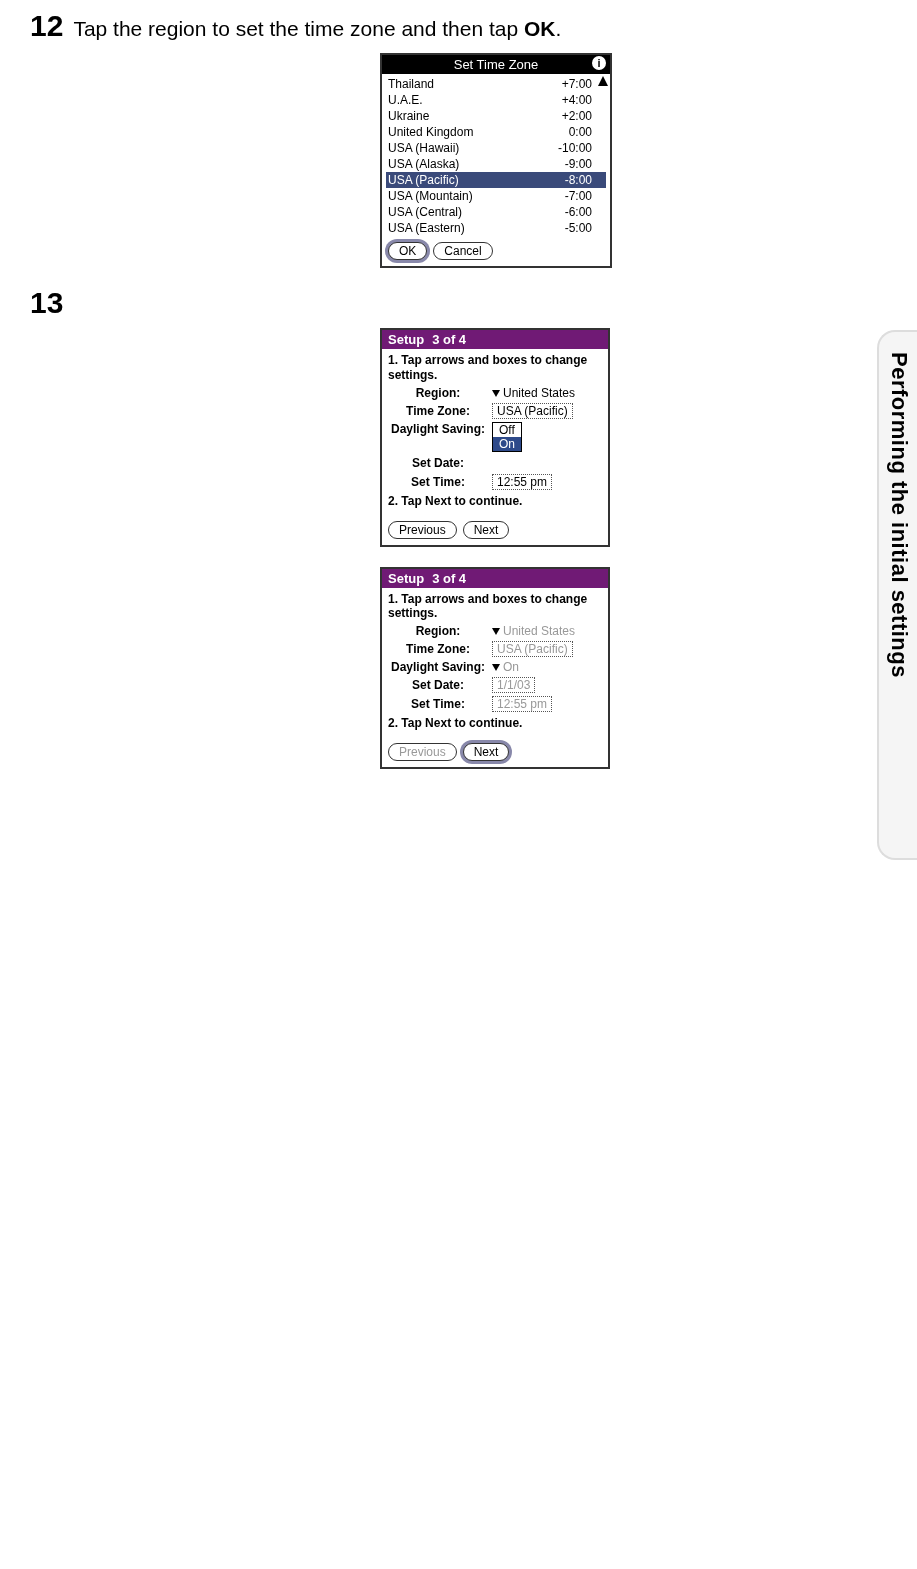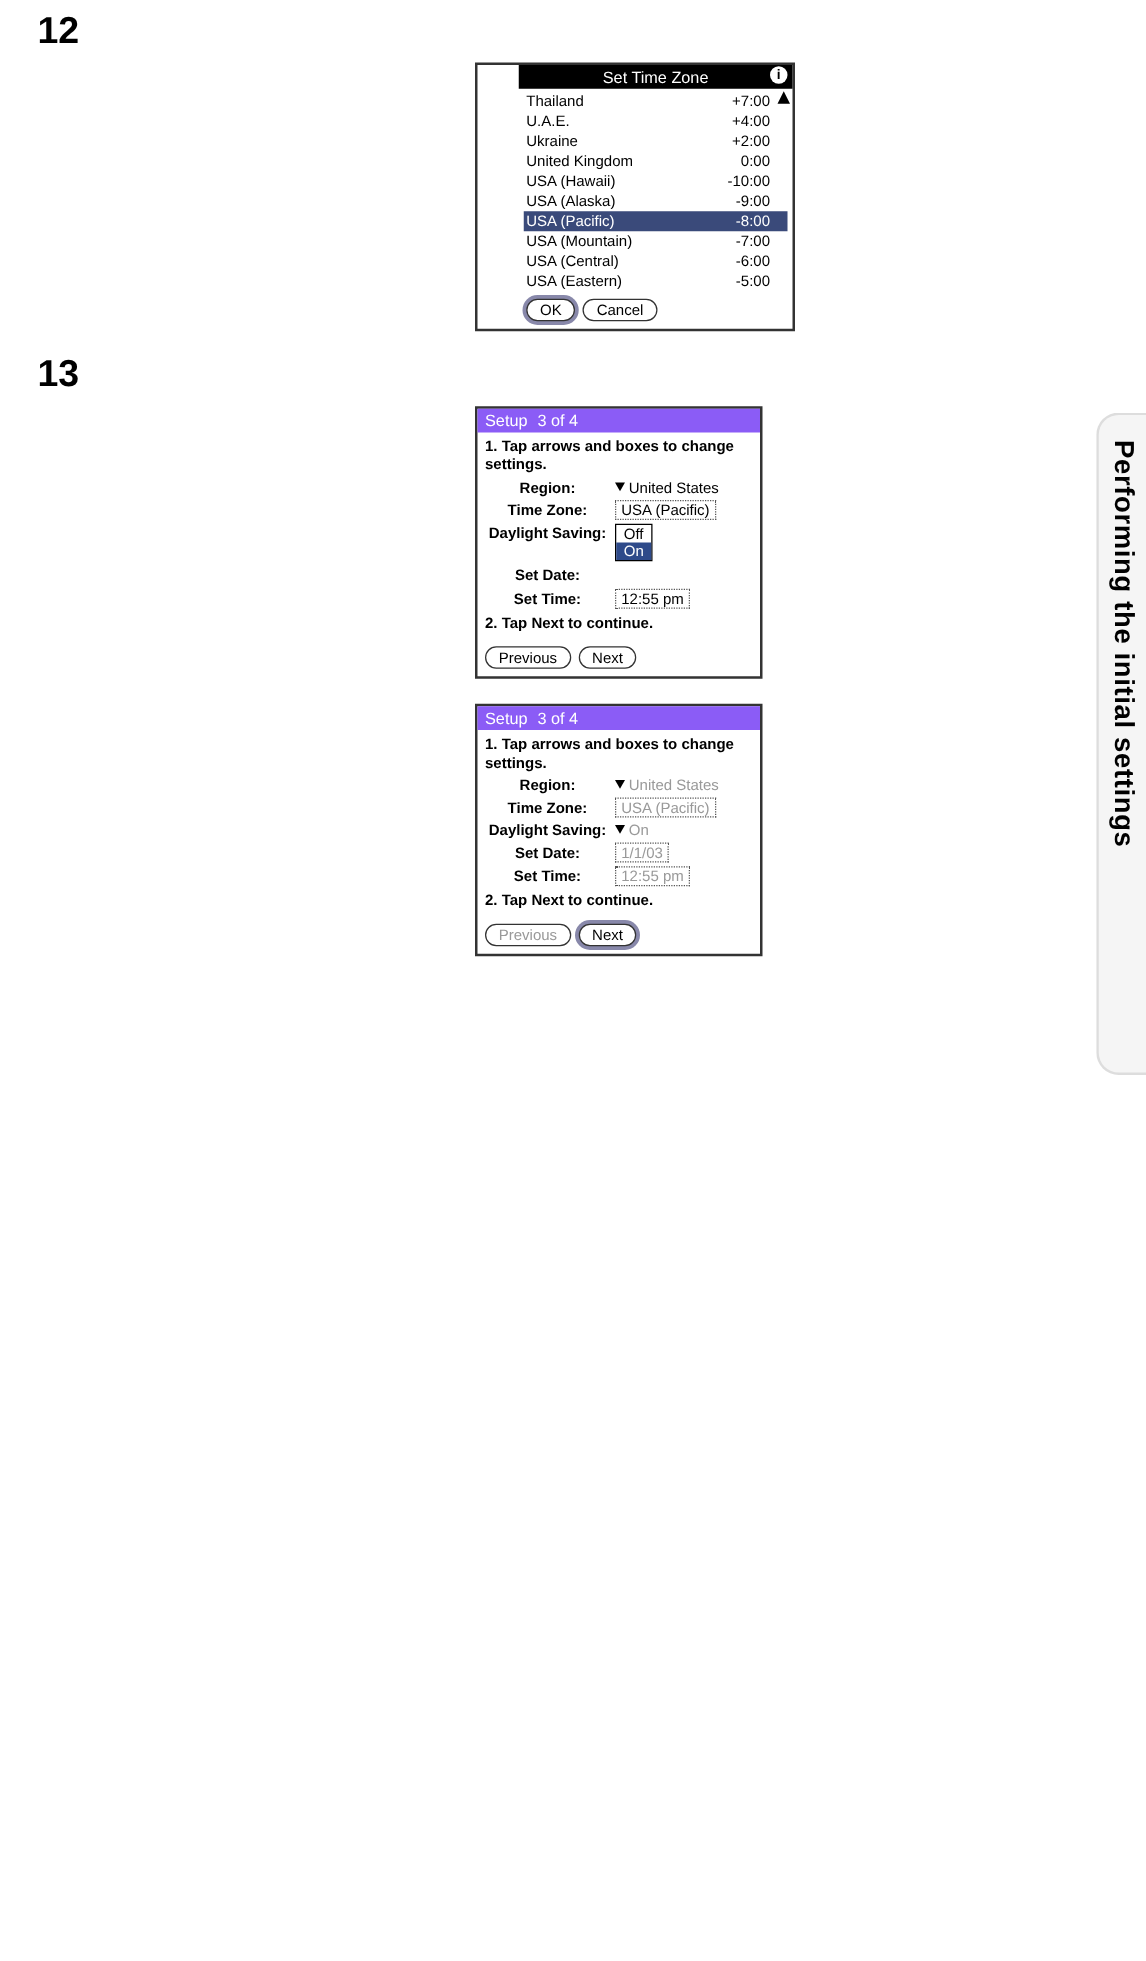--- a/index.html
+++ b/index.html
@@ -38,21 +38,21 @@
   .step-text .bold { font-weight: bold; }
   .dev-shot {
     display: block;
     margin: 10px 0 20px 350px;
     border: 2px solid #333;
     background: #fff;
     font-family: Arial, sans-serif;
     font-size: 12px;
   }
   
-  .tz-dev { width: 256px; padding-left: 33px; }
+  .tz-dev { width: 232px; }
   .tz-title {
     background: #000;
     color: #fff;
     text-align: center;
     font-size: 13px;
     padding: 2px 0;
     position: relative;
   }
   .tz-title .info {
     position: absolute; right: 4px; top: 1px;
@@ -77,22 +77,22 @@
   }
   .tz-btns { padding: 6px; display: flex; gap: 6px; }
   .pill {
     border: 1px solid #333; border-radius: 10px;
     padding: 1px 10px; font-size: 12px; background: #fff;
   }
   .pill.hl { box-shadow: 0 0 0 3px #88a; border-radius: 14px; }
   
   .setup-dev { width: 230px; }
   .setup-title {
-    background: #8b5cf6; color: #fff; font-size: 13px;
-    padding: 2px 6px; display: flex; gap: 8px; align-items:center;
+    background: #701a75; color: #fff; font-size: 13px;
+    padding: 2px 6px; display: flex; gap: 8px; align-items:center;font-weight:bold;
   }
   .setup-body { padding: 4px 6px; font-size: 12px; }
   .setup-body .instr { font-weight: bold; font-size: 12px; margin-bottom: 4px; line-height:1.2;}
   .field-row { display: flex; align-items: center; margin: 3px 0; }
   .field-label { font-weight: bold; width: 100px; text-align: center; margin-right: 4px; font-size:12px;}
   .field-val { font-size: 12px; }
   .box { border: 1px dotted #555; padding: 0 4px; font-size: 12px; display:inline-block; }
   .tri { display:inline-block; width:0; height:0; border-left:4px solid transparent; border-right:4px solid transparent; border-top:7px solid #000; vertical-align:middle; margin-right:3px;}
   .ds-popup {
     border: 1px solid #000; background: #fff; display:inline-block;
@@ -153,20 +153,23 @@
   }
 </style>
 </head>
 <body>
 
 <div class="page">
 
   <div class="step">
     <div class="step-row">
       <span class="step-num">12</span>
+      <span class="step-text">
+        <span>Tap the region to set the time zone and then tap </span><span class="bold">OK</span><span>.</span>
+      </span>
     </div>
 
     <div class="dev-shot tz-dev">
       <div class="tz-title">
         <span>Set Time Zone</span>
         <span class="info">i</span>
       </div>
       <div class="tz-list">
         <div class="tz-row">
             <span>Thailand</span>

